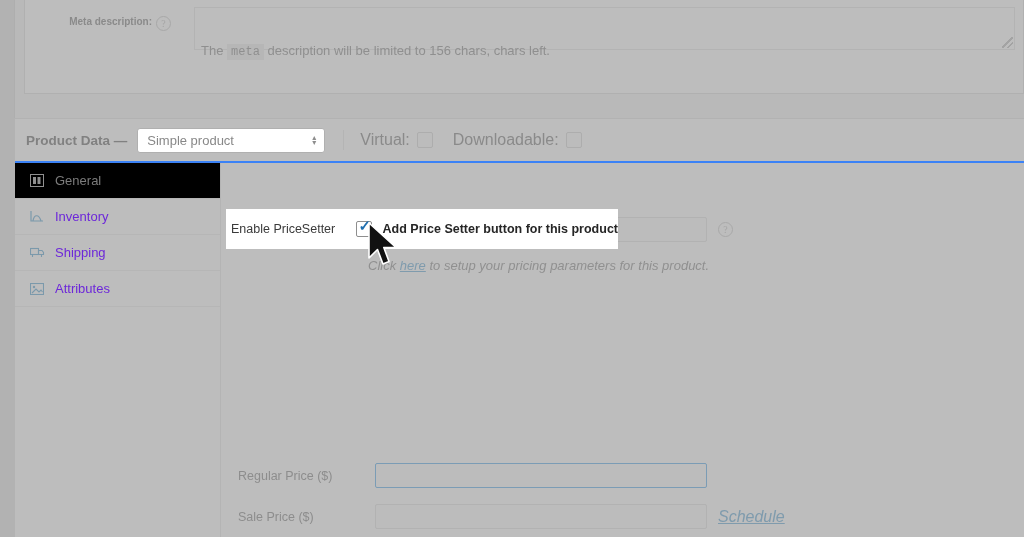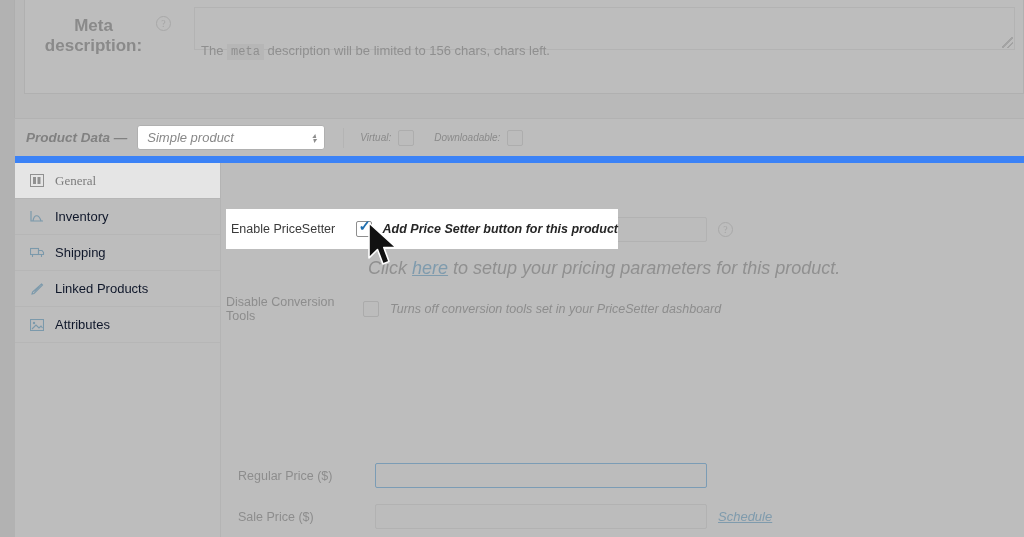--- a/index.html
+++ b/index.html
@@ -37,26 +37,26 @@
     border: 1px solid #b0b0b0;
   }
   .meta-row {
     position: absolute;
     left: 10px; top: 18px;
     width: 980px;
     display: flex;
     align-items: flex-start;
   }
   .meta-label {
-    font-size: 17px;
+    font-size: 10px;
     font-weight: bold;
     color: #8a8a8a;
     padding-top: 9px;
     width: 118px;
-    text-align: center;
+    text-align: right;
   }
   .help-icon {
     width: 15px; height: 15px;
     border-radius: 50%;
     border: 1px solid #a8a8a8;
     color: #a5a5a5;
     font-size: 10px;
     line-height: 13px;
     text-align: center;
     margin-top: 9px;
@@ -98,26 +98,25 @@
     position: absolute;
     left: 14px; top: 118px;
     width: 1010px; height: 430px;
     background: #bdbdbd;
     border: 1px solid #b2b2b2;
     border-right: none;
   }
   .pd-header {
     position: relative;
     height: 44px;
-    border-bottom: 7px solid #3b82f6;
+    border-bottom: 2px solid #3b82f6;
     display: flex;
     align-items: center;
     padding-left: 11px;
     background: #bdbdbd;
-    font-style: italic;
   }
   .pd-title {
     font-size: 13.5px;
     font-weight: bold;
     color: #818181;
     margin-right: 10px;
     white-space: nowrap;
   }
   .pd-select {
     width: 188px; height: 25px;
@@ -140,21 +139,21 @@
     line-height: 5px;
     font-size: 8px;
     color: #8d8d8d;
   }
   .pd-divider {
     width: 1px; height: 20px;
     background: #b4b4b4;
     margin: 0 16px 0 18px;
   }
   .cb-label {
-    font-size: 10px;
+    font-size: 16px;
     color: #8a8a8a;
     margin-right: 7px;
   }
   .cb-box {
     width: 16px; height: 16px;
     border: 1px solid #adadad;
     background: #bcbcbc;
     border-radius: 2px;
     display: inline-block;
   }
@@ -170,27 +169,26 @@
     border-right: 1px solid #b4b4b4;
     background: #bdbdbd;
     padding-top: 0;
   }
   .tab {
     height: 36px;
     display: flex;
     align-items: center;
     padding-left: 14px;
     font-size: 13px;
-    color: #0f172a;
+    color: #6d28d9;
     border-bottom: 1px solid #b6b6b6;
   }
   .tab.active {
-    background: #e5e5e5;
+    background: #000000;
     color: #7c7c7c;
-    font-family: Liberation Serif, serif;
   }
   .tab-ico {
     width: 16px; height: 16px;
     margin-right: 10px;
     flex: 0 0 auto;
     display: flex; align-items: center; justify-content: center;
   }
   .tab-ico svg { display: block; }
 
   
@@ -225,21 +223,21 @@
     border: 1px solid #a9a9a9;
     color: #a5a5a5;
     font-size: 10px;
     line-height: 13px;
     text-align: center;
     margin-left: 11px;
     font-family: "Liberation Serif", serif;
   }
   .f-link {
     margin-left: 11px;
-    font-size: 13px;
+    font-size: 16px;
     font-style: italic;
     color: #7f9bad;
     text-decoration: underline;
   }
 
   
   .ps-highlight {
     position: absolute;
     left: 226px; top: 209px;
     width: 392px; height: 40px;
@@ -267,30 +265,29 @@
     left: 2px; top: -3px;
     width: 13px; height: 14px;
     color: #1f6fb0;
     font-size: 15px;
     font-weight: bold;
     line-height: 14px;
   }
   .ps-desc {
     margin-left: 11px;
     font-size: 12.5px;
-    font-style: italic;
     font-weight: bold;
     color: #262626;
     white-space: nowrap;
   }
 
   .ps-sub {
     position: absolute;
     left: 368px; top: 258px;
-    font-size: 18px;
+    font-size: 13px;
     font-style: italic;
     color: #909090;
     z-index: 20;
   }
   .ps-sub a {
     color: #7f9bad;
     text-decoration: underline;
     font-style: italic;
   }
 
@@ -406,29 +403,20 @@
             <svg width="15" height="13" viewBox="0 0 15 13">
               <rect x="0.5" y="2.5" width="8" height="6" fill="none" stroke="#7b99ab" stroke-width="1.1"></rect>
               <path d="M8.5 4.5 L12 4.5 L13.5 6.5 L13.5 8.5 L8.5 8.5 Z" fill="none" stroke="#7b99ab" stroke-width="1.1"></path>
               <line x1="2.5" y1="8.5" x2="2.5" y2="11" stroke="#7b99ab" stroke-width="1.1"></line>
               <line x1="11.5" y1="8.5" x2="11.5" y2="11" stroke="#7b99ab" stroke-width="1.1"></line>
             </svg>
           </span>
           <span>Shipping</span>
         </div>
 
-        <div class="tab">
-          <span class="tab-ico">
-            <svg width="14" height="14" viewBox="0 0 14 14">
-              <path d="M11.5 2 L12.5 3 L4 11.5 L2 12 L2.5 10 Z" fill="none" stroke="#7b99ab" stroke-width="1.1"></path>
-              <line x1="4.5" y1="9.5" x2="9.5" y2="4.5" stroke="#7b99ab" stroke-width="0.9"></line>
-            </svg>
-          </span>
-          <span>Linked Products</span>
-        </div>
 
         <div class="tab">
           <span class="tab-ico">
             <svg width="14" height="12" viewBox="0 0 14 12">
               <rect x="0.5" y="0.5" width="13" height="11" fill="none" stroke="#7b99ab" stroke-width="1.1"></rect>
               <circle cx="4" cy="4" r="1.2" fill="#7b99ab"></circle>
               <path d="M2 10 L6 6 L9 9 L11 7 L12.5 9" fill="none" stroke="#7b99ab" stroke-width="1.1"></path>
             </svg>
           </span>
           <span>Attributes</span>
@@ -467,25 +455,20 @@
     </span>
     <span class="ps-desc">Add Price Setter button for this product</span>
   </div>
 
   <div class="ps-sub">
     <span>Click</span>
     <a href="#">here</a>
     <span>to setup your pricing parameters for this product.</span>
   </div>
 
-  <div class="dct-row">
-    <span class="dct-label">Disable Conversion Tools</span>
-    <span class="dct-cb"></span>
-    <span class="dct-desc">Turns off conversion tools set in your PriceSetter dashboard</span>
-  </div>
 
   <div class="cursor">
     <svg width="34" height="46" viewBox="0 0 34 46">
       <path d="M2 1 L2 36 L10.5 27.5 L16 42 L22 39.5 L16.8 25.5 L29 25.5 Z" fill="#111111" stroke="#ffffff" stroke-width="1.6" stroke-linejoin="round"></path>
     </svg>
   </div>
 
 </div>
 
 </body></html>

